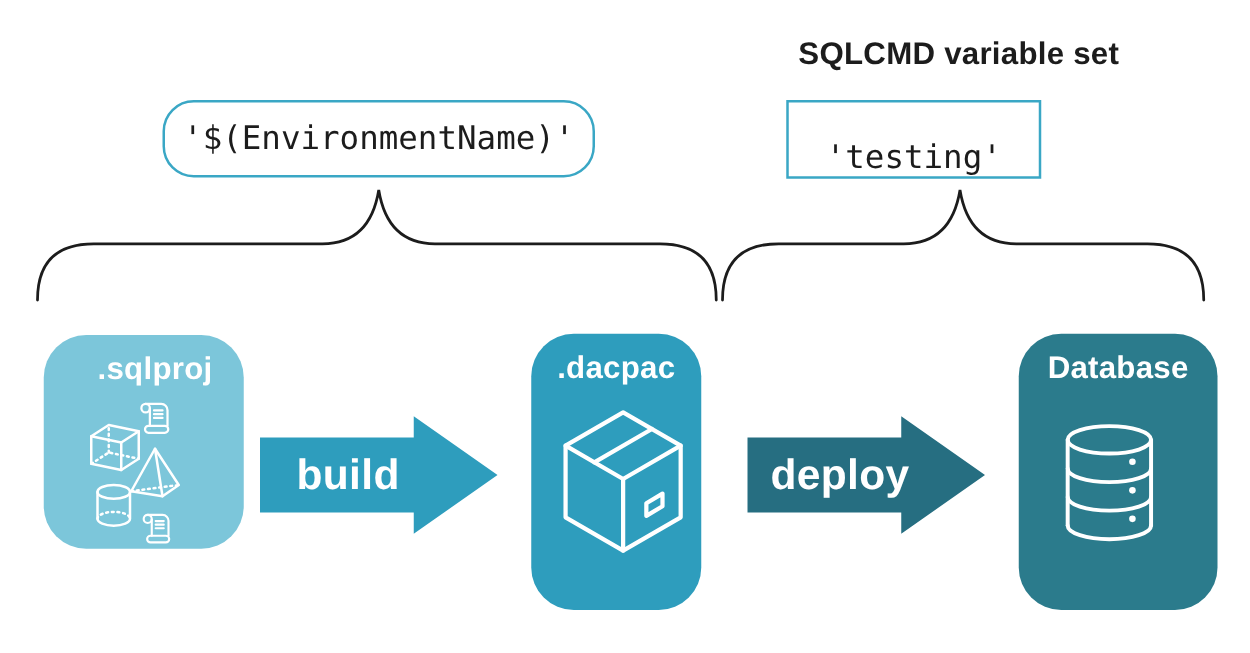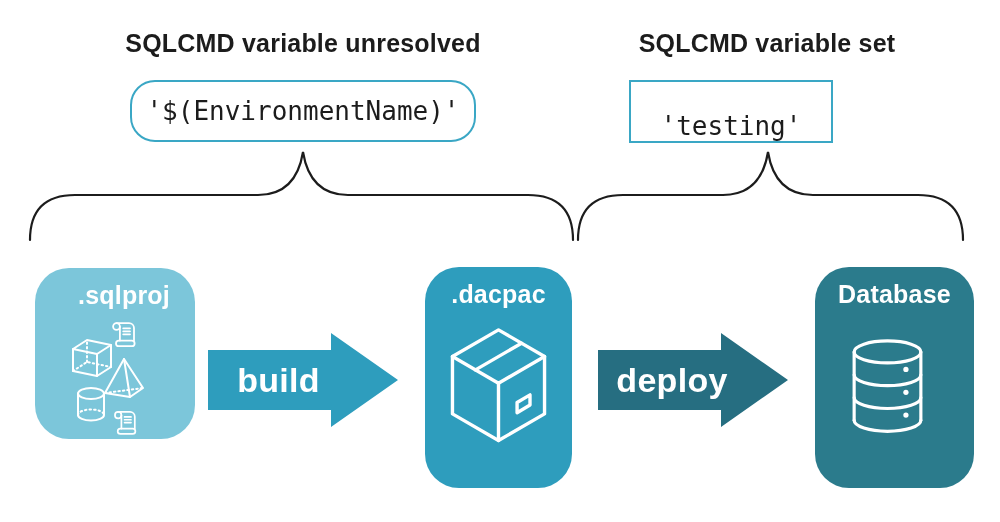--- a/index.html
+++ b/index.html
@@ -25,21 +25,21 @@
   .code{
     font-family:"DejaVu Sans Mono","Liberation Mono",monospace;
     font-size:26px;color:var(--c-ink);white-space:pre;
   }
   
   .linework{position:absolute;left:0;top:0;width:1000px;height:522px;}
   .brace{fill:none;stroke:var(--c-ink);stroke-width:2.2px;stroke-linecap:round;}
   
   .card{position:absolute;top:267px;width:159px;height:221px;border-radius:34px;}
   #card-sqlproj{left:35px;top:268px;width:142px;height:171px;background:var(--c-sqlproj_card);padding-left:18px;}
-  #card-dacpac{left:425px;width:147px;background:var(--c-dacpac_card);}
+  #card-dacpac{left:425px;width:136px;background:var(--c-dacpac_card);}
   #card-database{left:815px;background:var(--c-database_card);}
   .card-label{
     text-align:center;margin-top:13px;color:#ffffff;
     font-size:25px;font-weight:800;letter-spacing:.2px;
   }
   .card svg{position:absolute;}
   #icons-sqlproj{left:33px;top:52px;width:76px;height:118px;}
   #icon-package{left:21px;top:56px;width:105px;height:122px;}
   #icon-database{left:33px;top:66px;width:79px;height:108px;}
   .wicon{fill:none;stroke:#ffffff;stroke-linecap:round;stroke-linejoin:round;}
@@ -49,21 +49,20 @@
     color:#ffffff;font-size:34px;font-weight:800;letter-spacing:.3px;
   }
   #label-build{left:206px;width:145px;}
   #label-deploy{left:596px;width:152px;}
 </style>
 </head>
 <body>
 
 <div class="stage">
 
-  <div class="heading" id="heading-left">SQLCMD variable unresolved</div>
   <div class="heading" id="heading-right">SQLCMD variable set</div>
 
   <div class="codebox" id="codebox-left">
     <span class="code">'$(EnvironmentName)'</span>
   </div>
   <div class="codebox" id="codebox-right">
     <span class="code">'testing'</span>
   </div>
 
   <svg class="linework" viewBox="0 0 1000 522" xmlns="http://www.w3.org/2000/svg" aria-hidden="true">

